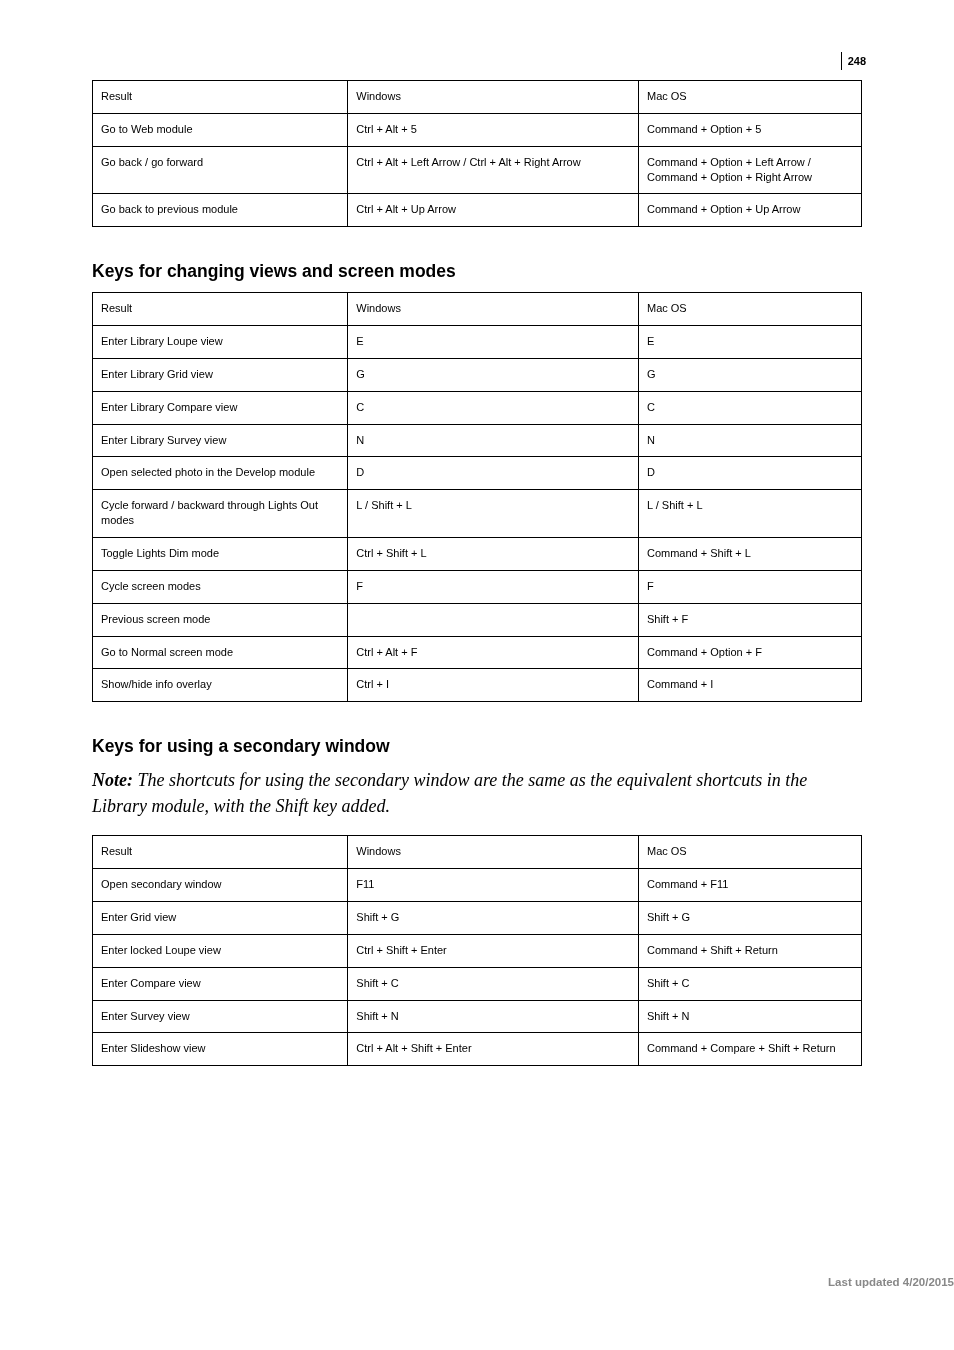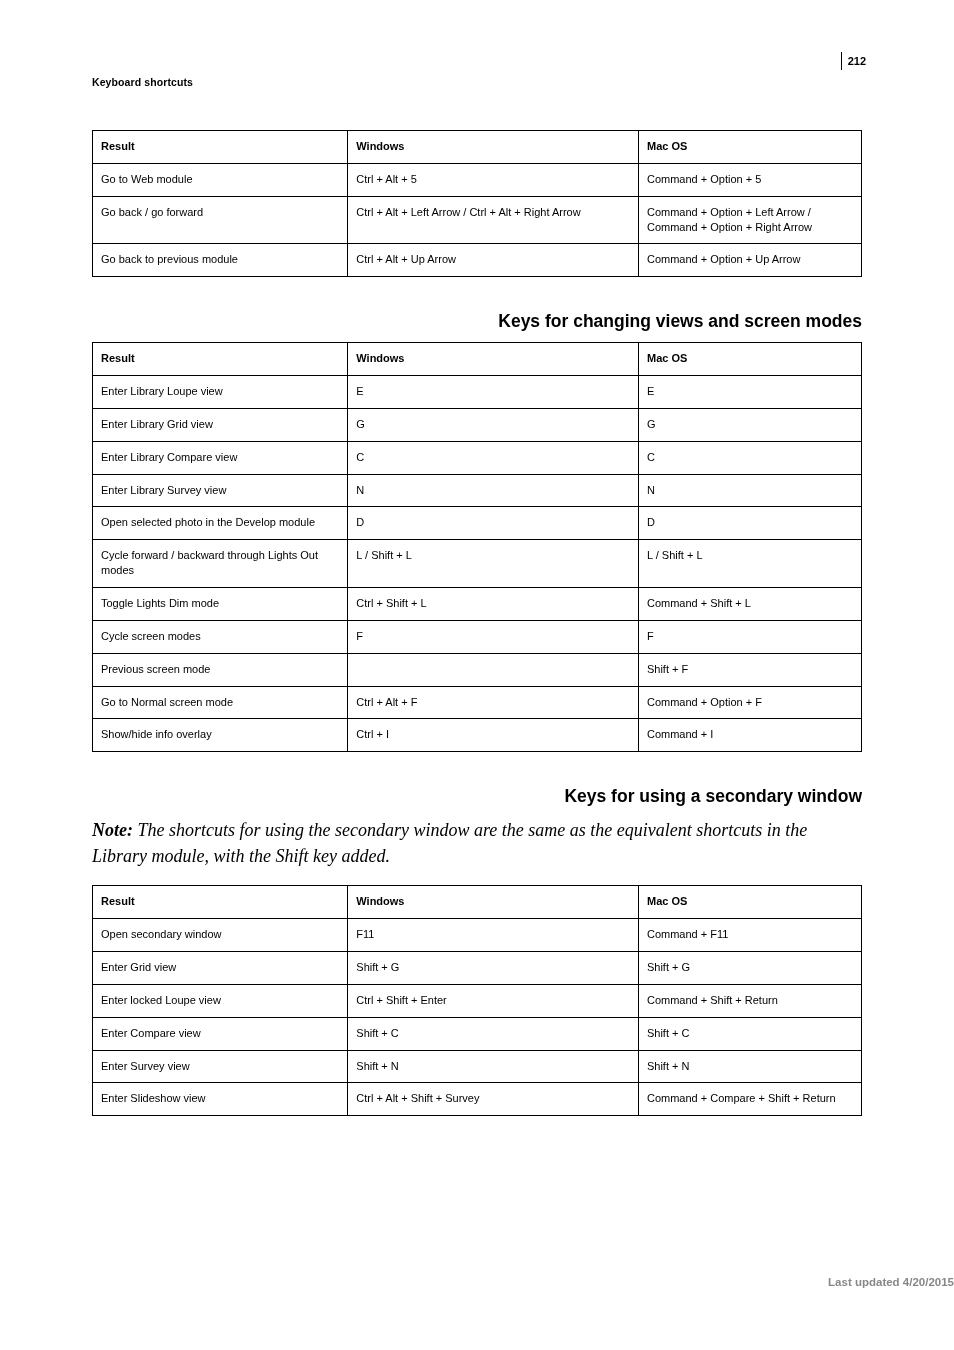--- a/index.html
+++ b/index.html
@@ -50,30 +50,29 @@
   table.shortcuts td {
     border: 1px solid #000;
     padding: 8px 8px 9px 8px;
     font-size: 11px;
     line-height: 1.35;
     vertical-align: top;
     text-align: left;
     font-weight: 400;
   }
   table.shortcuts th {
-    font-weight: 700;
+    font-weight: 400;
   }
   table.shortcuts col.c1 { width: 33.2%; }
   table.shortcuts col.c2 { width: 37.8%; }
   table.shortcuts col.c3 { width: 29%; }
   h2.group-title {
     font-size: 17.5px;
     font-weight: 700;
     margin: 0 0 10px 0;
-    text-align: right;
   }
   p.note {
     font-size: 18px;
     font-family: "Minion Pro", Georgia, "Times New Roman", serif;
     font-style: italic;
     margin: 0 0 16px 0;
     line-height: 1.45;
   }
   p.note .note-label {
     font-weight: 700;
@@ -89,24 +88,23 @@
     color: #888888;
   }
 </style>
 </head>
 <body>
 
 <div class="page">
 
   <div class="page-number-wrap">
     <div class="page-number-rule"></div>
-    <span class="page-number">212</span>
+    <span class="page-number">248</span>
   </div>
 
-  <div class="section-label">Keyboard shortcuts</div>
 
   <table class="shortcuts">
     <colgroup>
         <col class="c1">
         <col class="c2">
         <col class="c3">
       </colgroup>
     <thead>
       <tr>
         <th>Result</th>
@@ -244,20 +242,20 @@
           <td>Shift + C</td>
           <td>Shift + C</td>
         </tr>
       <tr>
           <td>Enter Survey view</td>
           <td>Shift + N</td>
           <td>Shift + N</td>
         </tr>
       <tr>
           <td>Enter Slideshow view</td>
-          <td>Ctrl + Alt + Shift + Survey</td>
+          <td>Ctrl + Alt + Shift + Enter</td>
           <td>Command + Compare + Shift + Return</td>
         </tr>
     </tbody>
   </table>
 
   <div class="footer">Last updated 4/20/2015</div>
 </div>
 
 </body></html>

